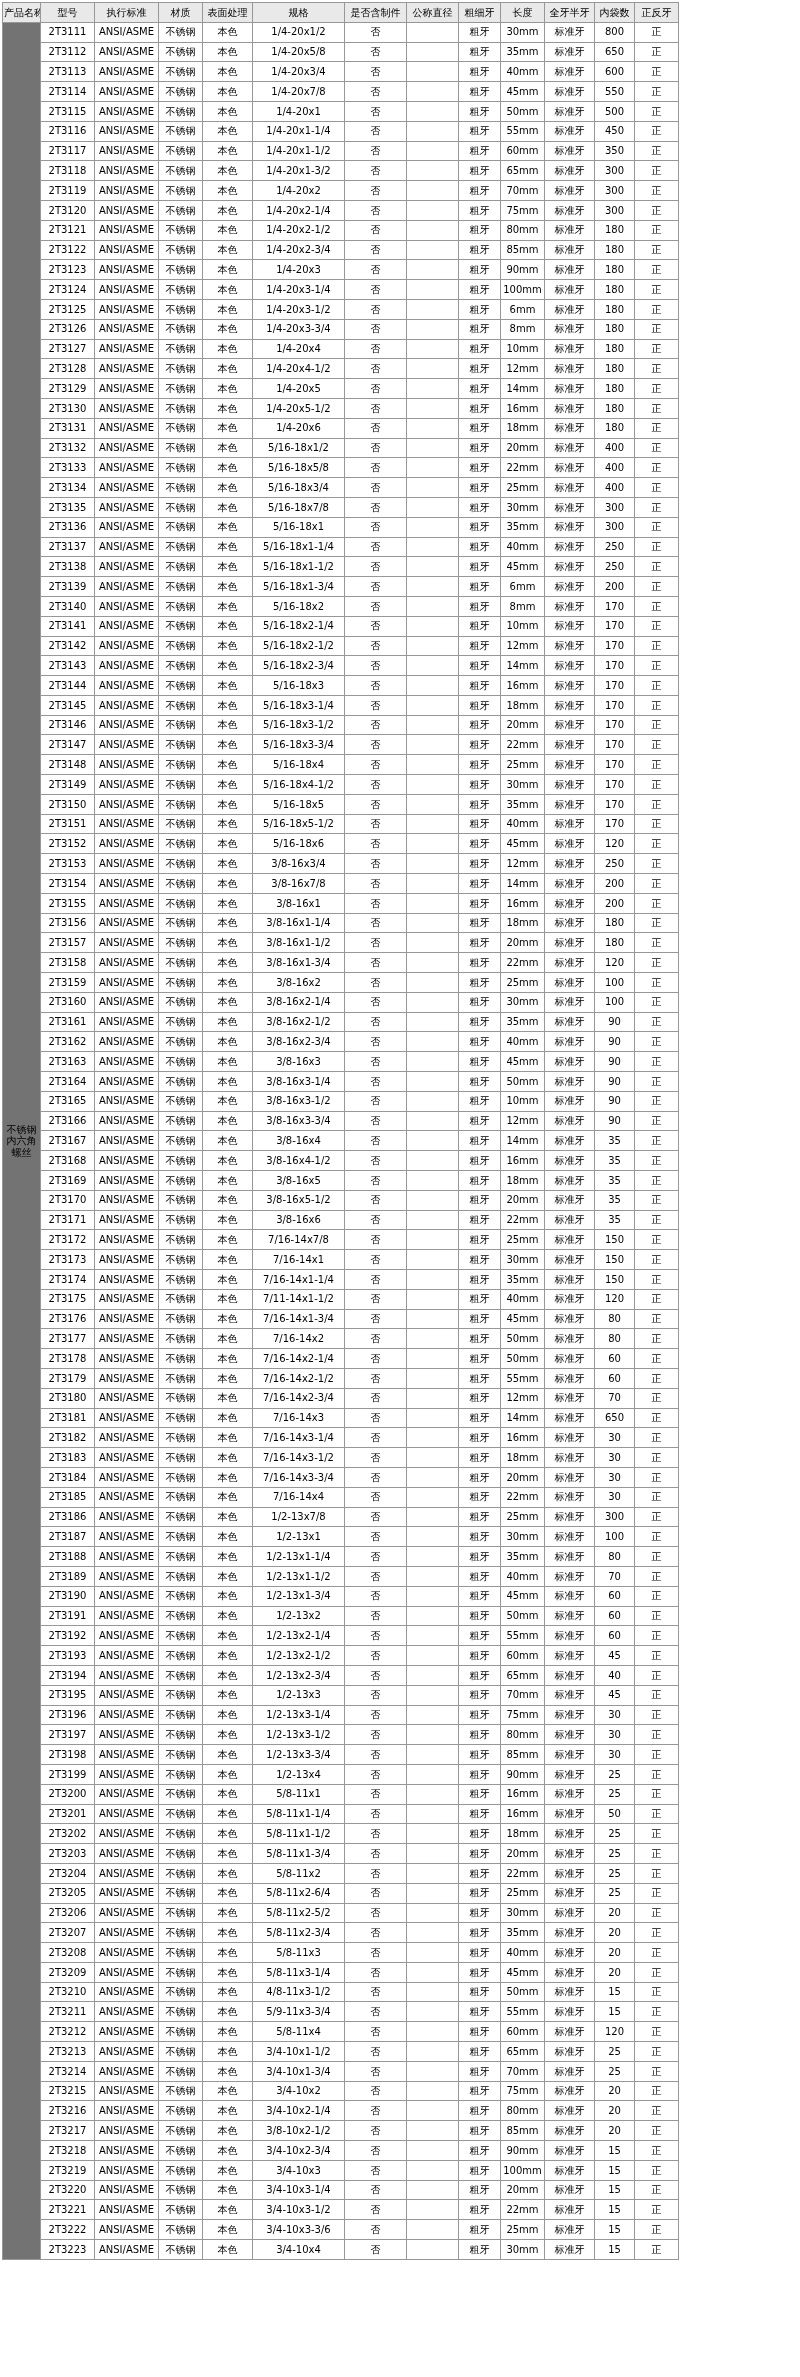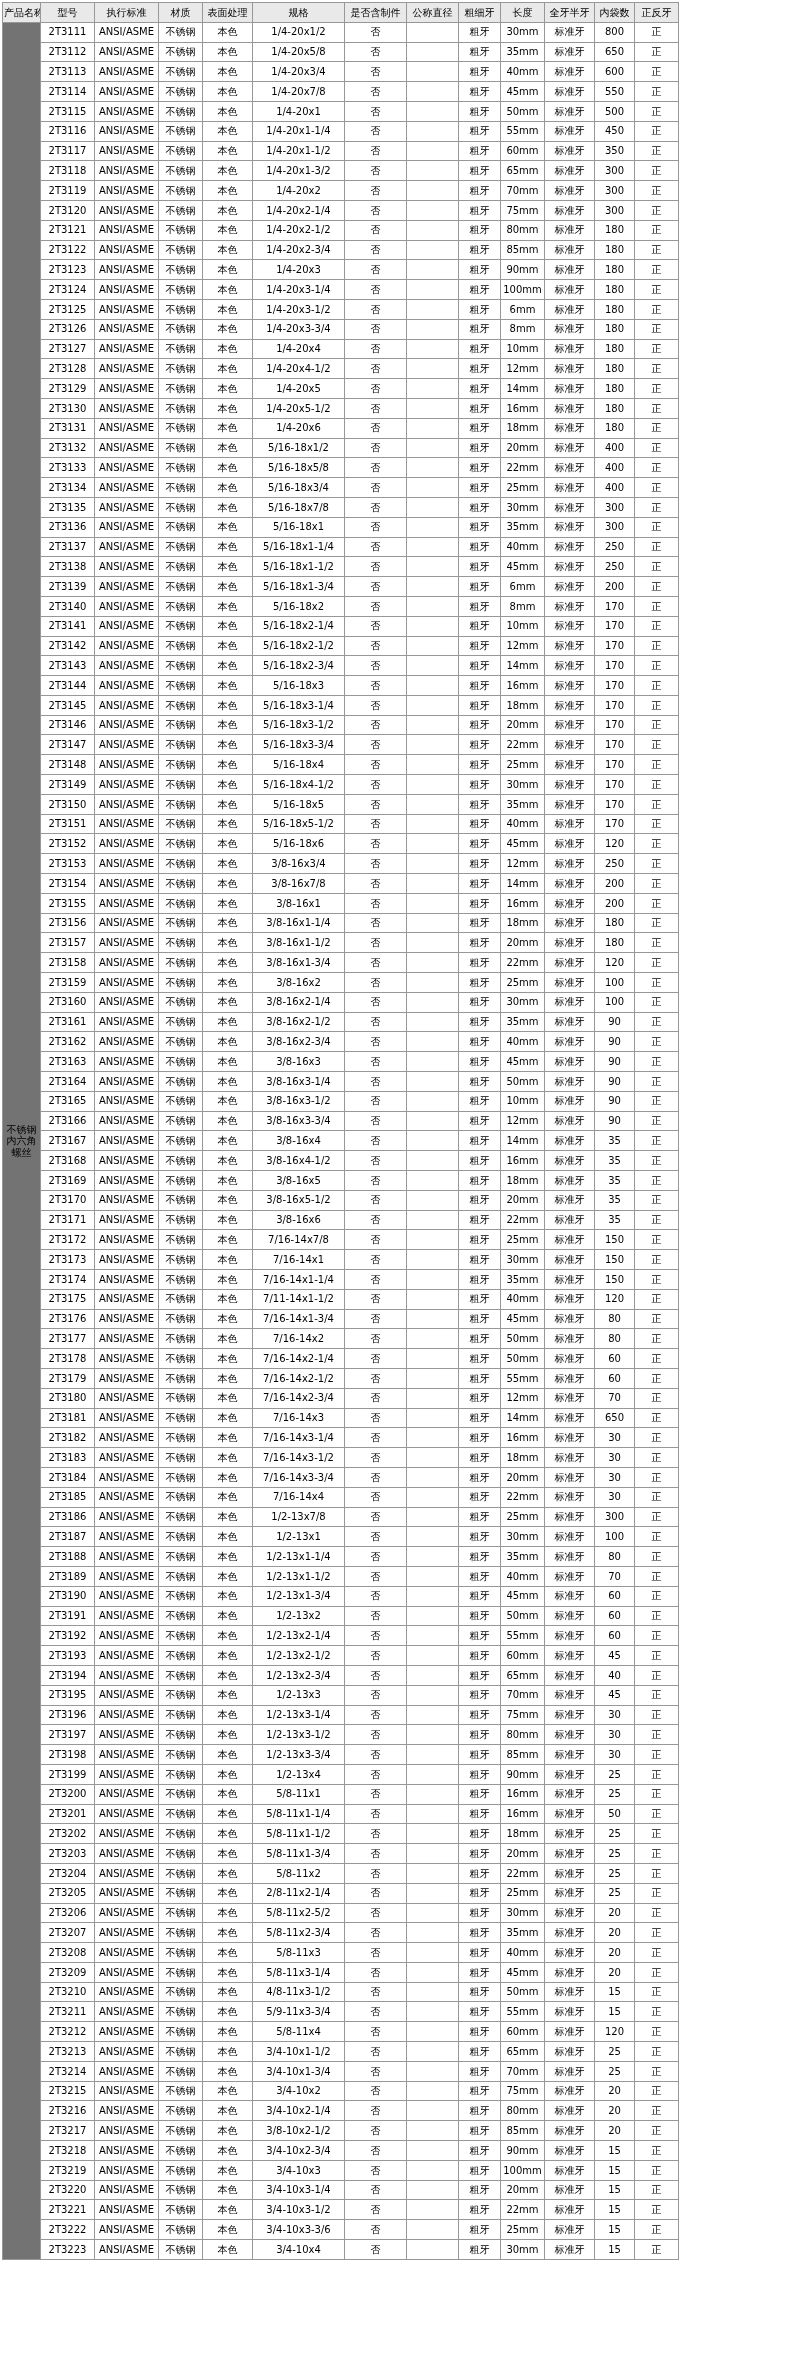--- a/index.html
+++ b/index.html
@@ -1396,21 +1396,21 @@
           <td>22mm</td>
           <td>标准牙</td>
           <td>25</td>
           <td>正</td>
         </tr>
         <tr>
           <td>2T3205</td>
           <td>ANSI/ASME</td>
           <td>不锈钢</td>
           <td>本色</td>
-          <td>2/8-11x2-1/4</td>
+          <td>5/8-11x2-6/4</td>
           <td>否</td>
           <td></td>
           <td>粗牙</td>
           <td>25mm</td>
           <td>标准牙</td>
           <td>25</td>
           <td>正</td>
         </tr>
         <tr>
           <td>2T3206</td>

